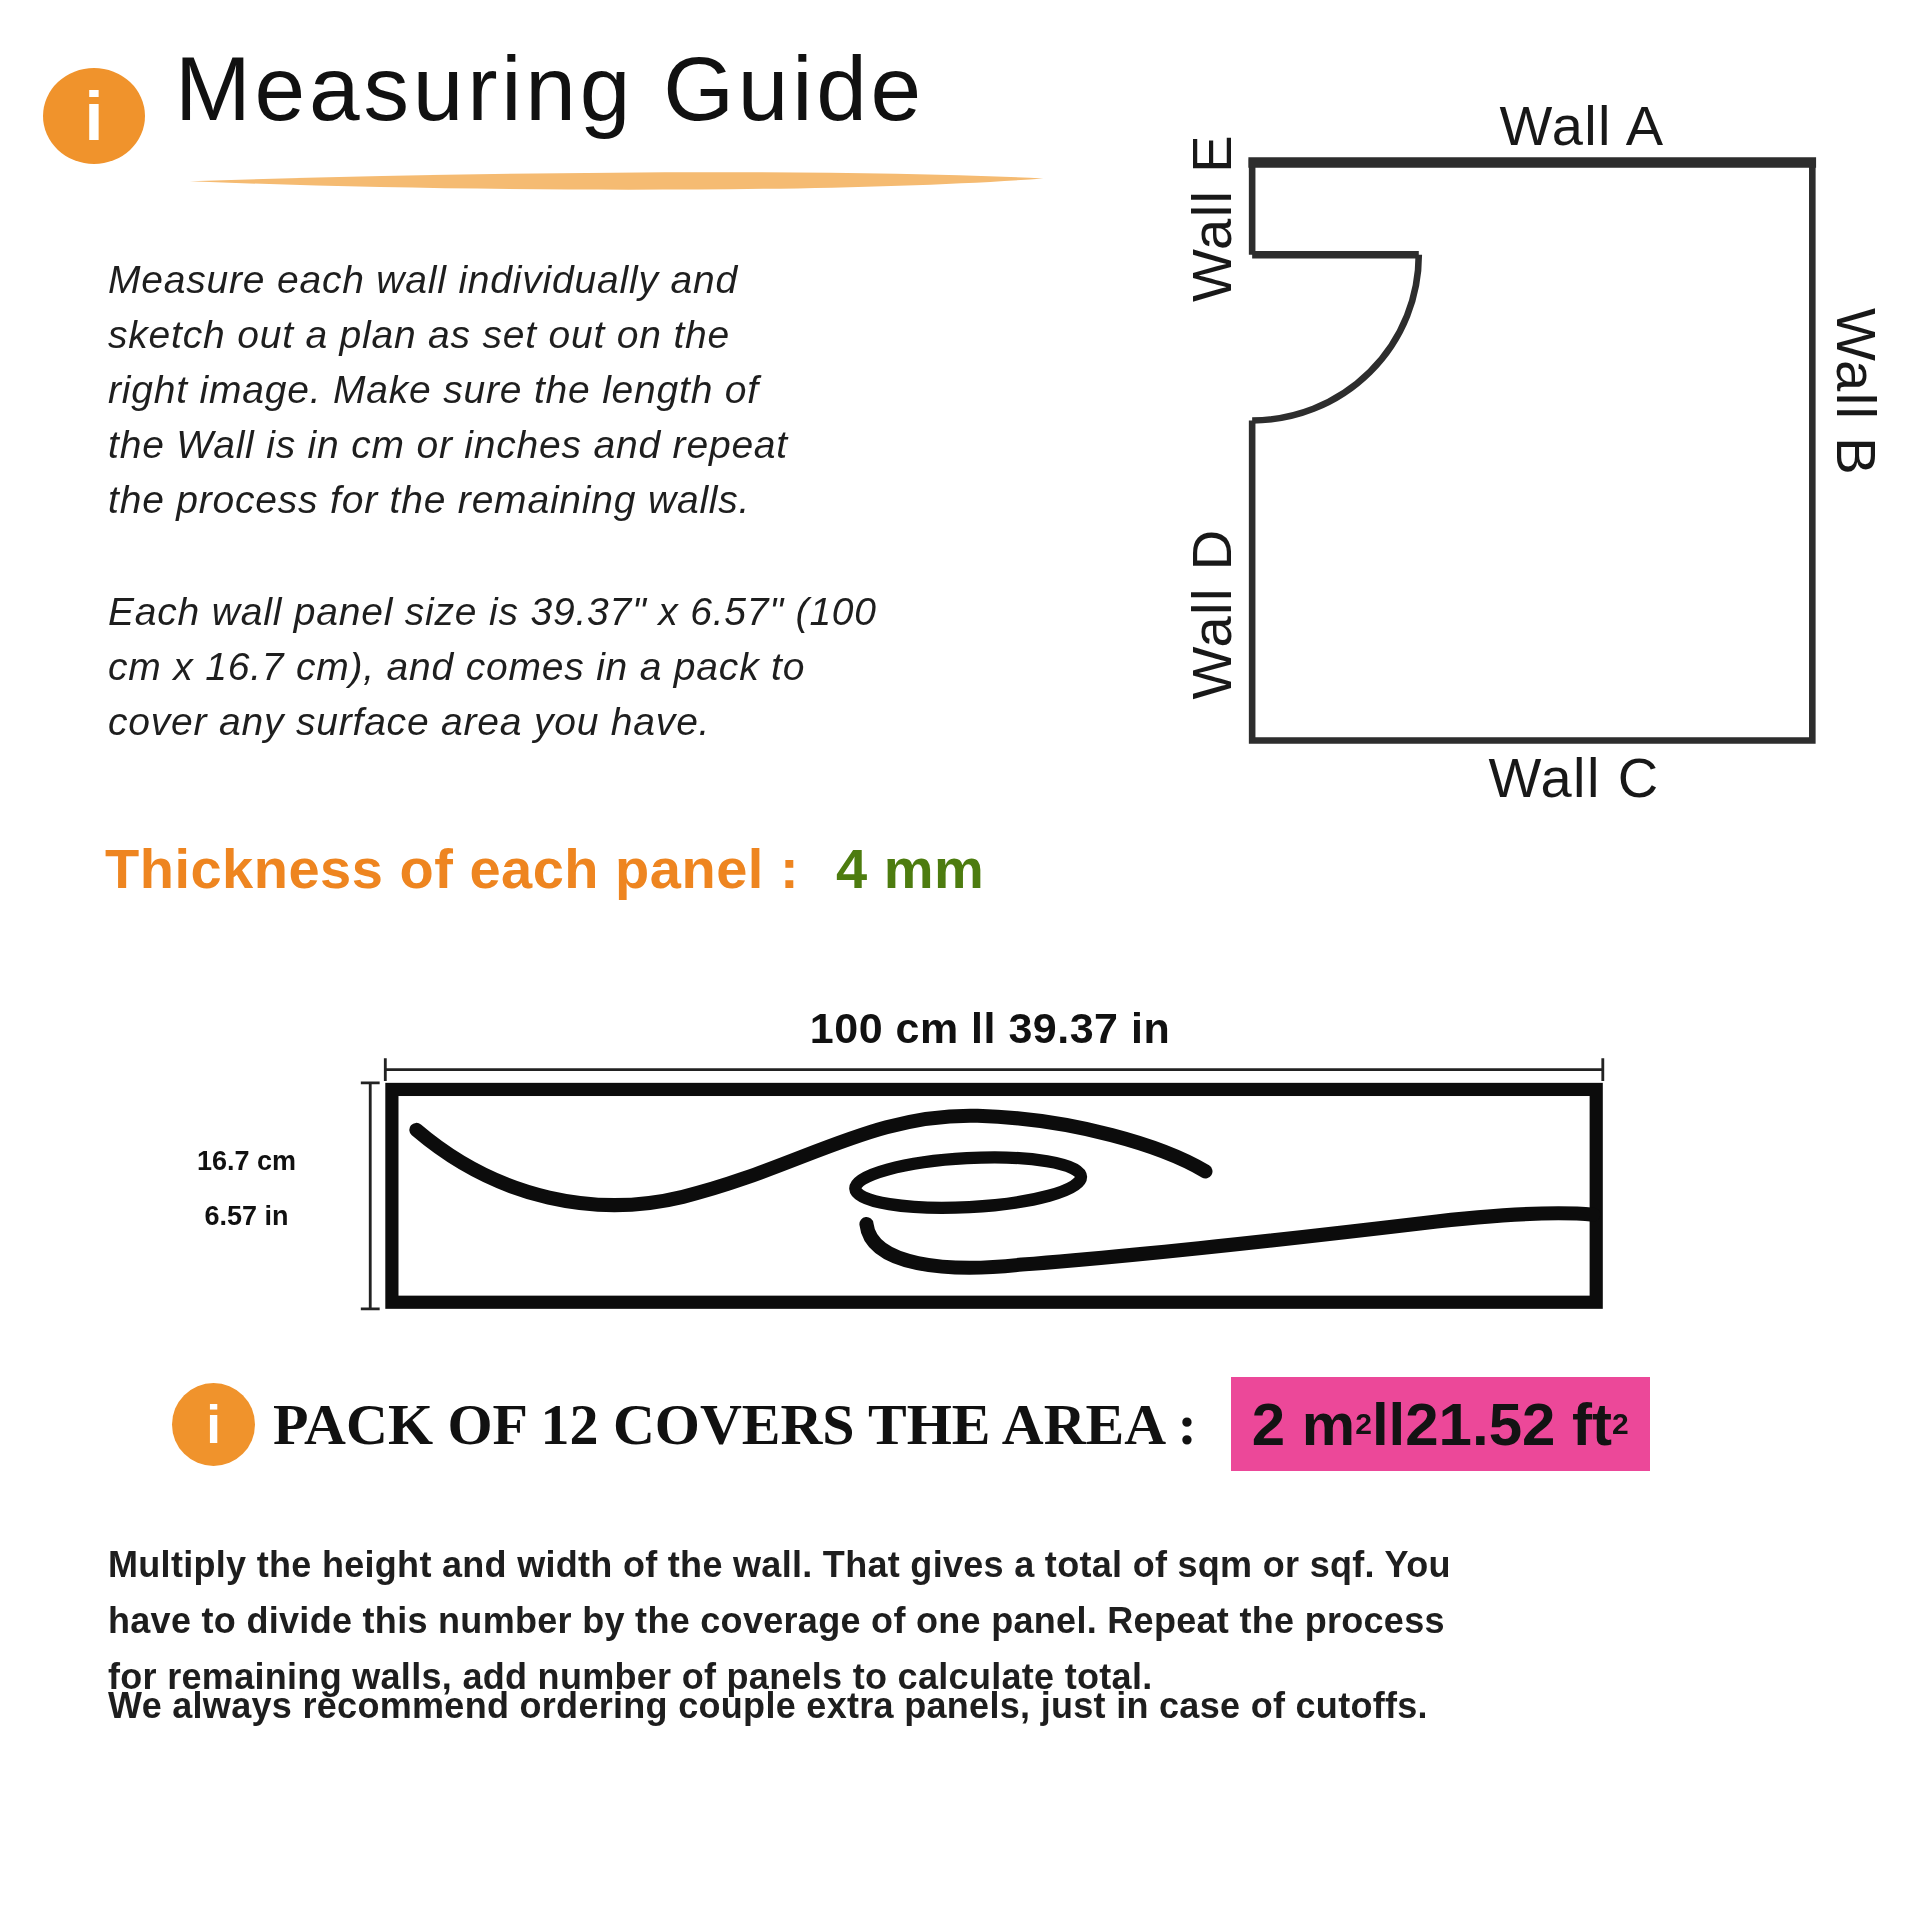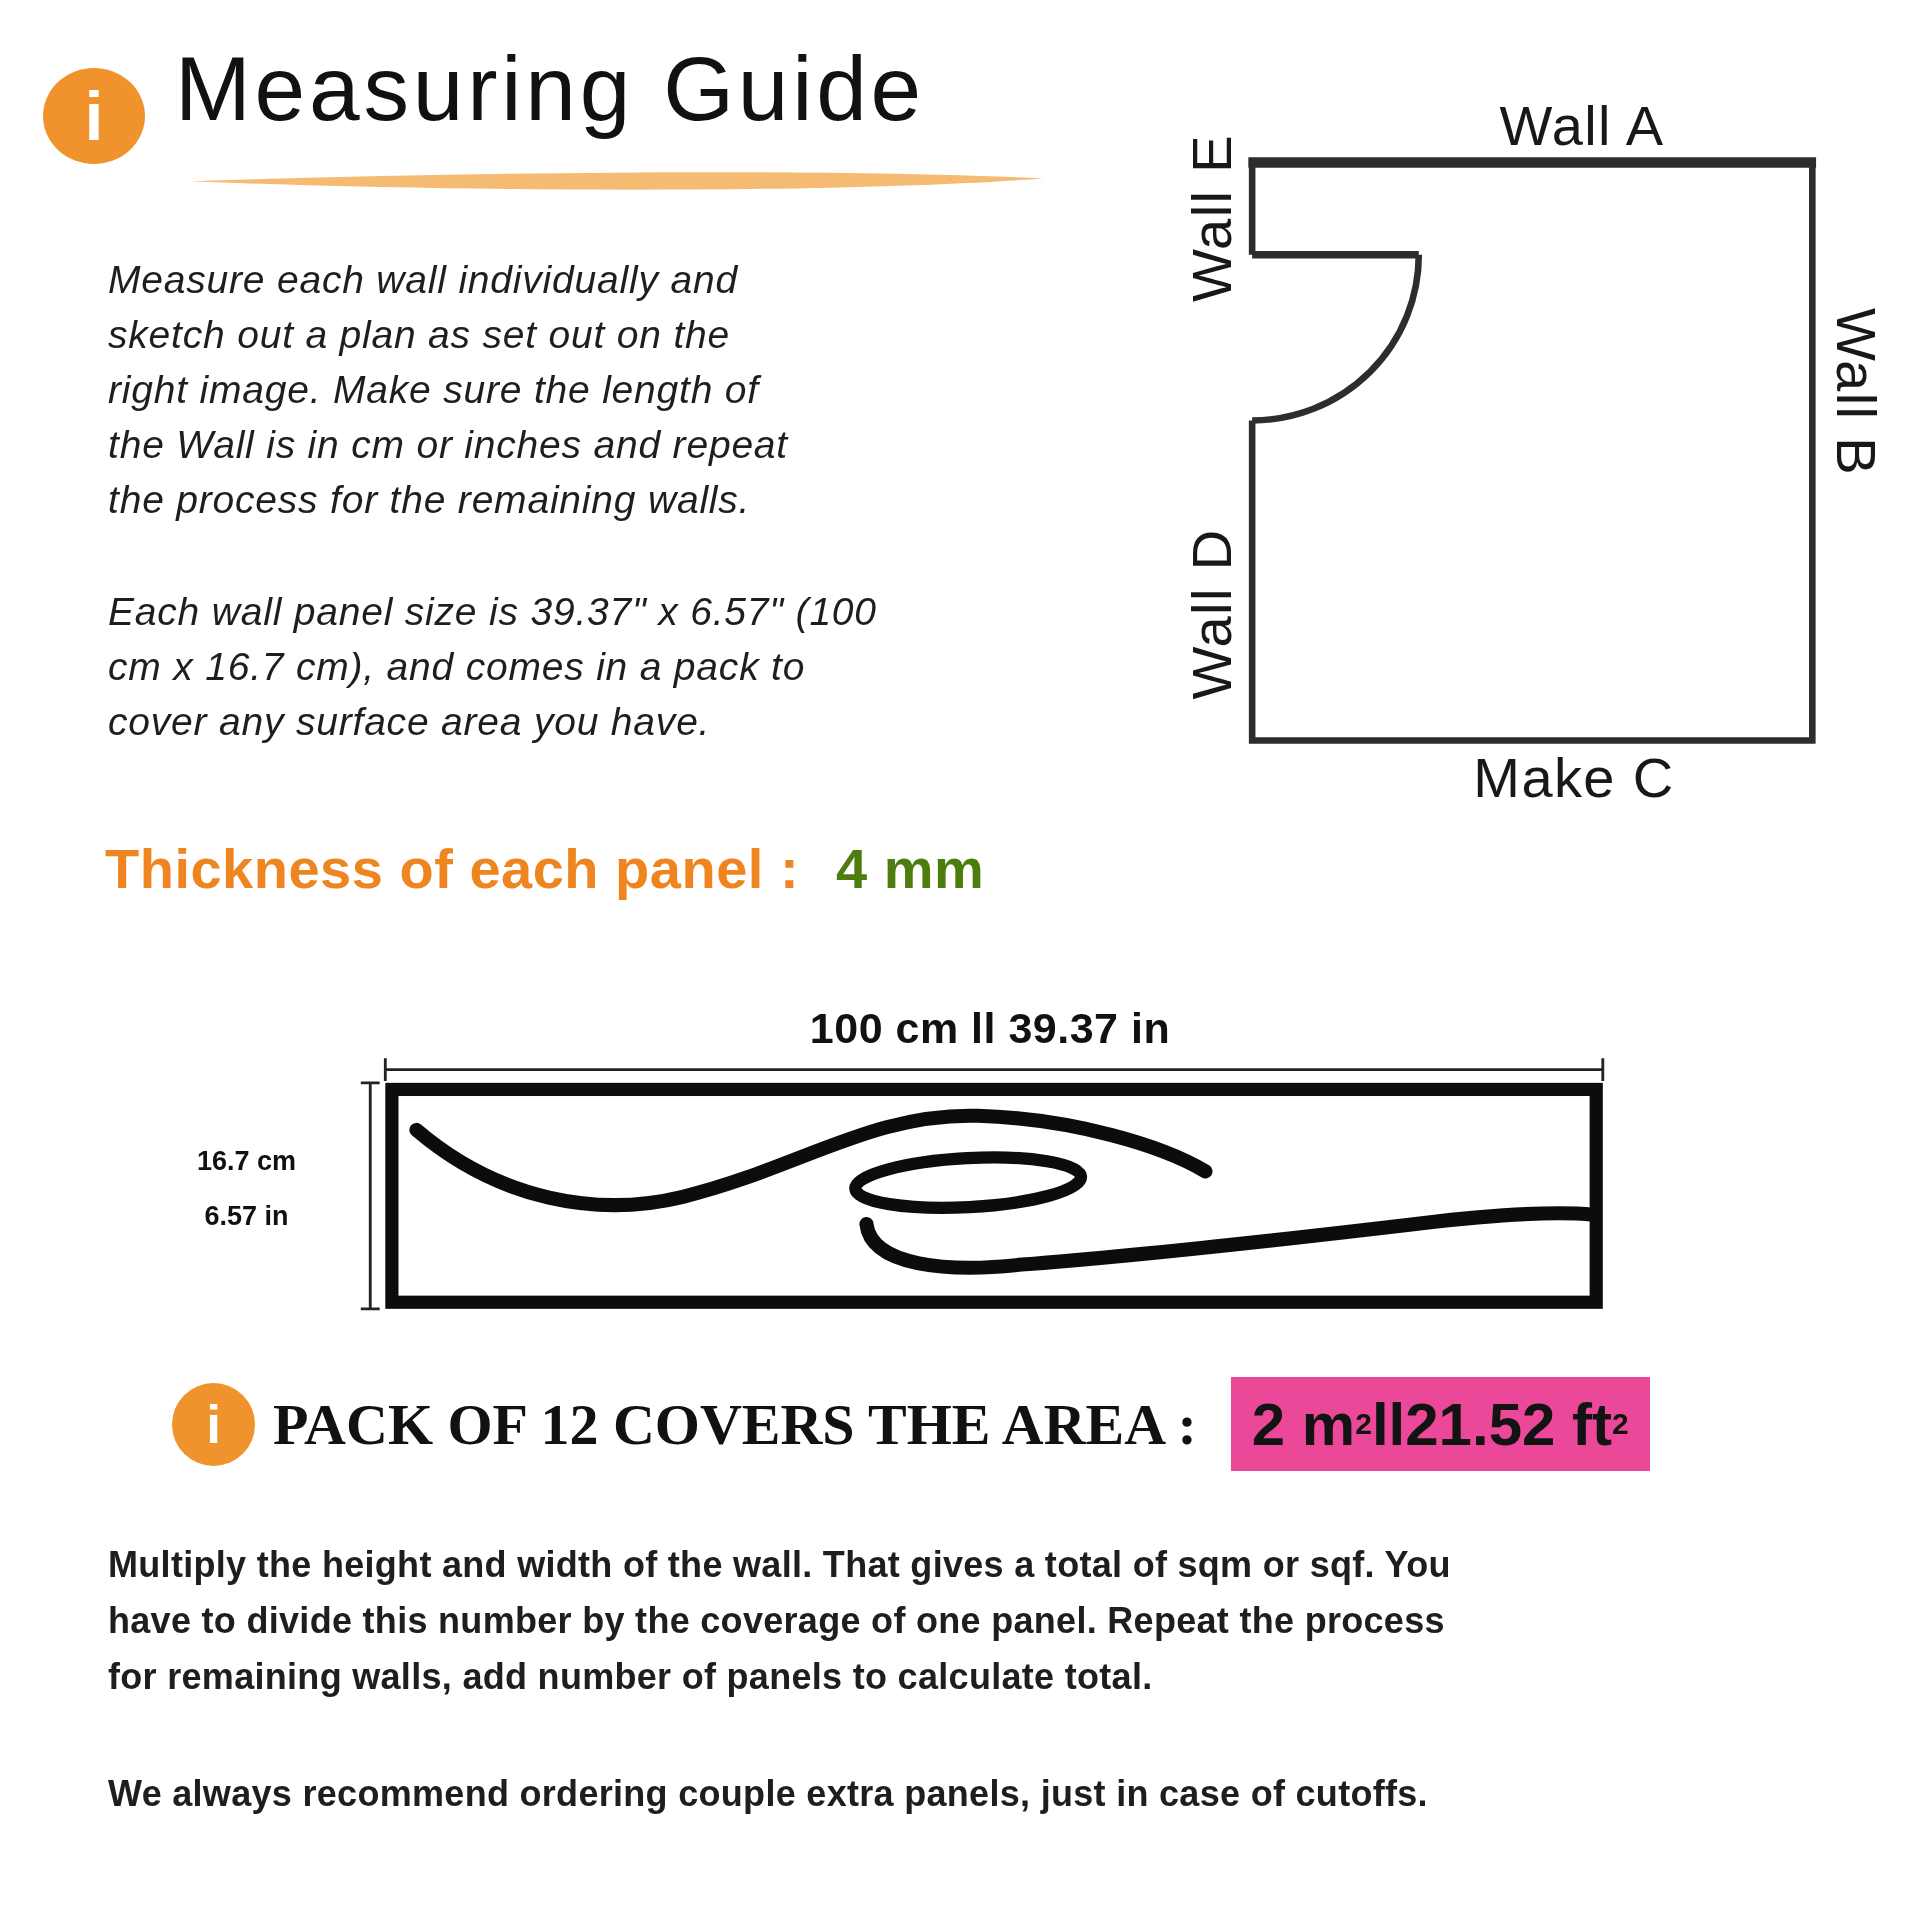--- a/index.html
+++ b/index.html
@@ -60,21 +60,21 @@
   }
   #coverage-badge{
     margin-left:34px;background:#ec4899;height:94px;display:flex;align-items:center;
     padding:0 21px;font-size:60px;font-weight:800;color:#131313;white-space:nowrap;
   }
   #coverage-badge sup{font-size:0.5em;vertical-align:super;line-height:0;}
 
   
   .bottom-copy{font-size:36px;line-height:56px;letter-spacing:0.3px;color:#1e1e1e;white-space:pre-line;font-weight:bold;}
   #instructions-para{left:108px;top:1537px;}
-  #recommendation-para{left:108px;top:1766px;}
+  #recommendation-para{left:108px;top:1678px;}
 </style>
 </head>
 <body>
 
 <div id="stage">
 
   <div class="abs info-badge" id="title-badge">
     <span>i</span>
   </div>
   <div class="abs" id="page-title">Measuring Guide</div>
@@ -97,21 +97,21 @@
   </div>
 
   <svg class="abs" id="floor-plan-svg" width="772" height="791" viewBox="0 0 820 840">
     <path d="M 100 211 L 100 113 L 695 113 L 695 727 L 100 727 L 100 387" fill="none" stroke="#2D2D2D" stroke-width="7" stroke-linejoin="miter"></path>
     <path d="M 96 113 H 699" fill="none" stroke="#2D2D2D" stroke-width="11"></path>
     <path d="M 100 211 H 277" fill="none" stroke="#2D2D2D" stroke-width="8"></path>
     <path d="M 277 211 A 177 176 0 0 1 100 387" fill="none" stroke="#2D2D2D" stroke-width="7"></path>
   </svg>
   <div class="abs plan-label" id="wall-a-label">Wall A</div>
   <div class="abs plan-label" id="wall-b-label">Wall B</div>
-  <div class="abs plan-label" id="wall-c-label">Make C</div>
+  <div class="abs plan-label" id="wall-c-label">Wall C</div>
   <div class="abs plan-label" id="wall-d-label">Wall D</div>
   <div class="abs plan-label" id="wall-e-label">Wall E</div>
 
   <svg class="abs" id="panel-svg" width="1290" height="358" viewBox="0 0 1370 380">
 
     <path d="M 29 76 H 1322" stroke="#222" stroke-width="3"></path>
     <path d="M 29 64 V 88 M 1322 64 V 88" stroke="#222" stroke-width="3"></path>
 
     <path d="M 13 90 V 330" stroke="#222" stroke-width="3"></path>
     <path d="M 3 90 H 23 M 3 330 H 23" stroke="#222" stroke-width="3"></path>

